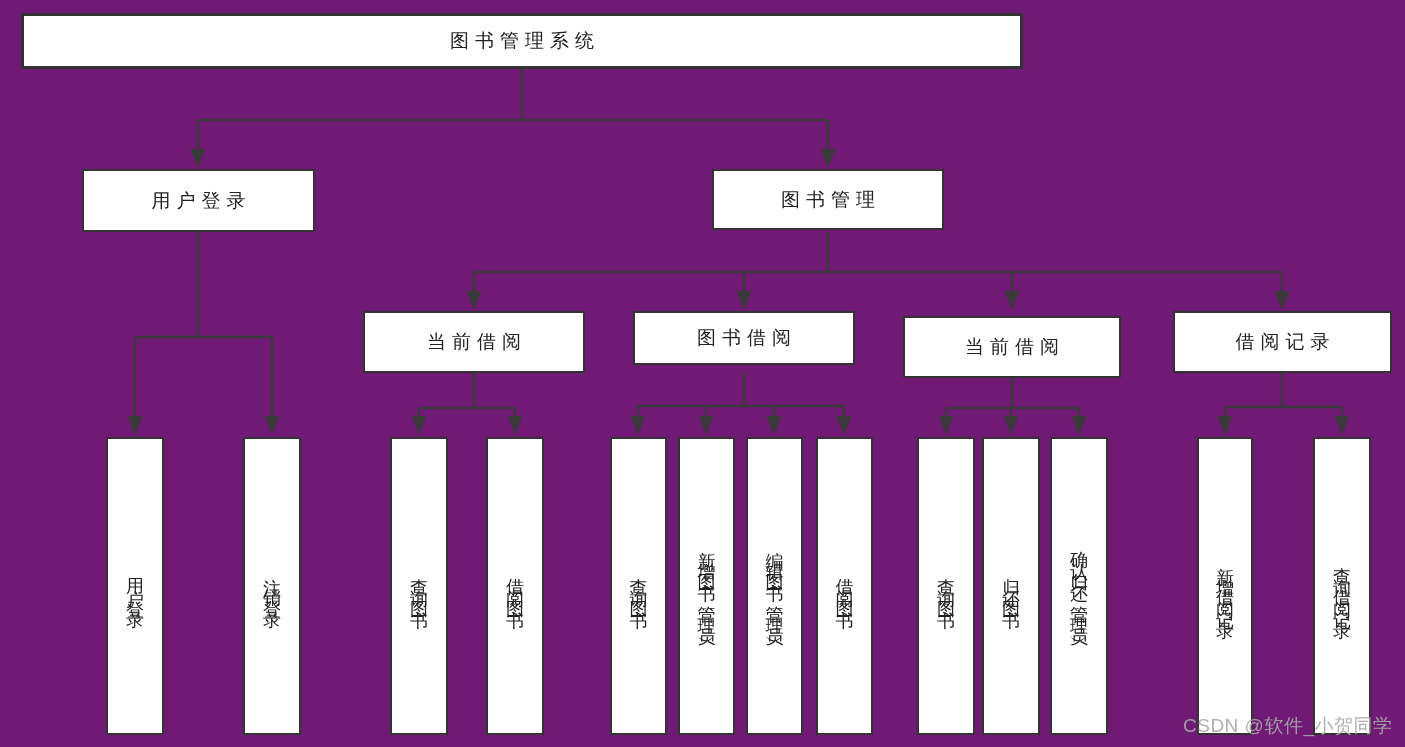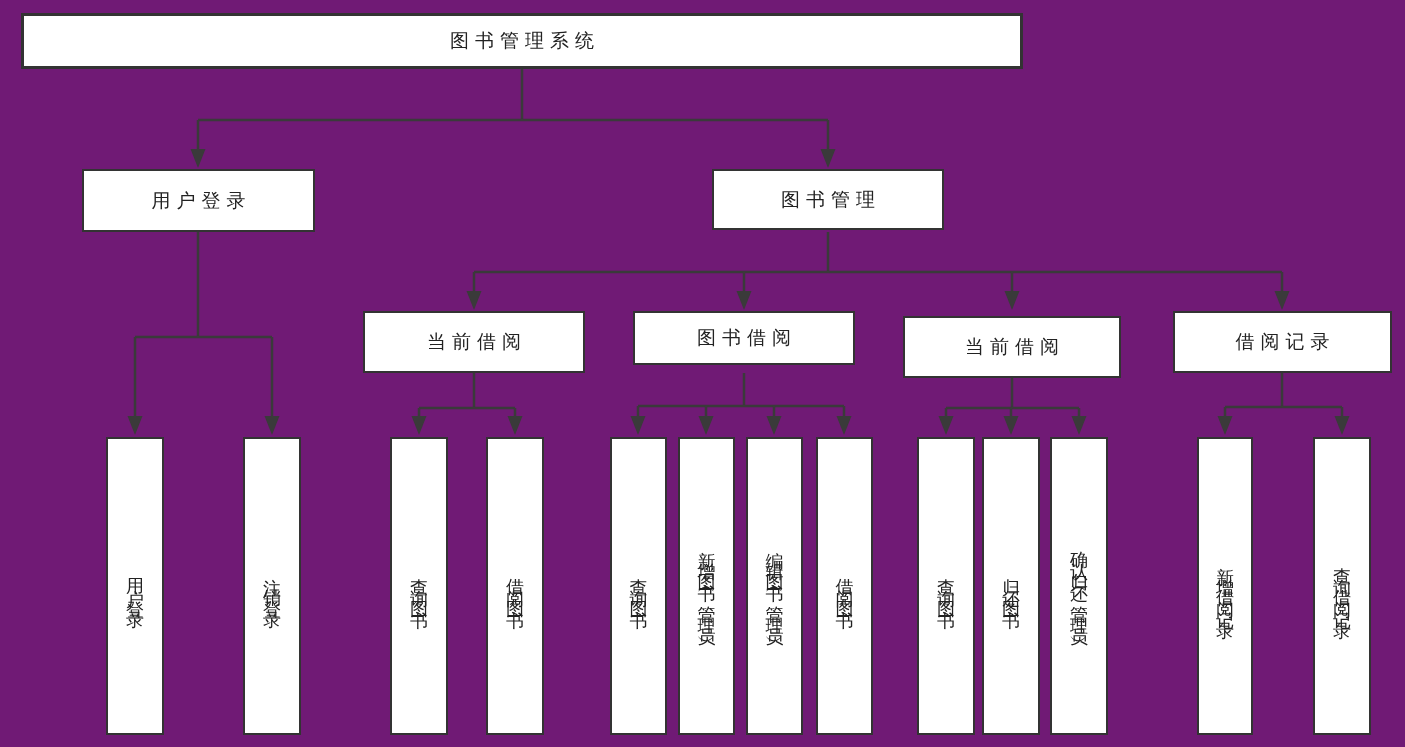--- a/index.html
+++ b/index.html
@@ -164,14 +164,15 @@
     <span class="vtext">确认归还（管理员）</span>
   </div>
 
   <div class="node leaf" style="left:1197px;top:437px;width:56px;height:298px;">
     <span class="vtext">新增借阅记录</span>
   </div>
   <div class="node leaf" style="left:1313px;top:437px;width:58px;height:298px;">
     <span class="vtext">查询借阅记录</span>
   </div>
 
+  <div class="watermark">CSDN @软件_小贺同学</div>
 
 </div>
 
 </body></html>

